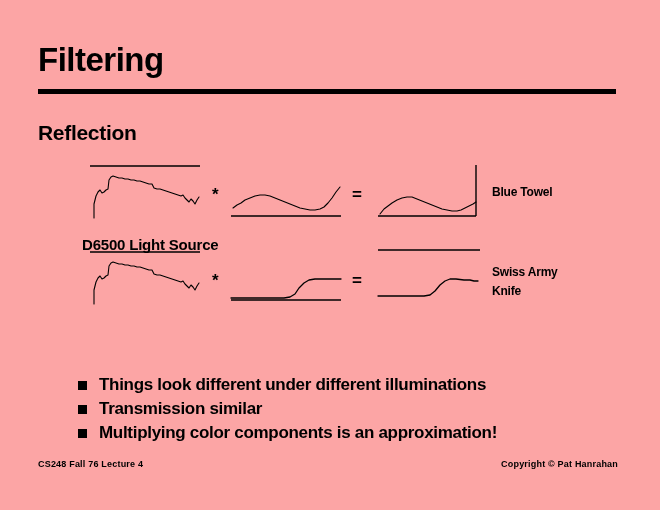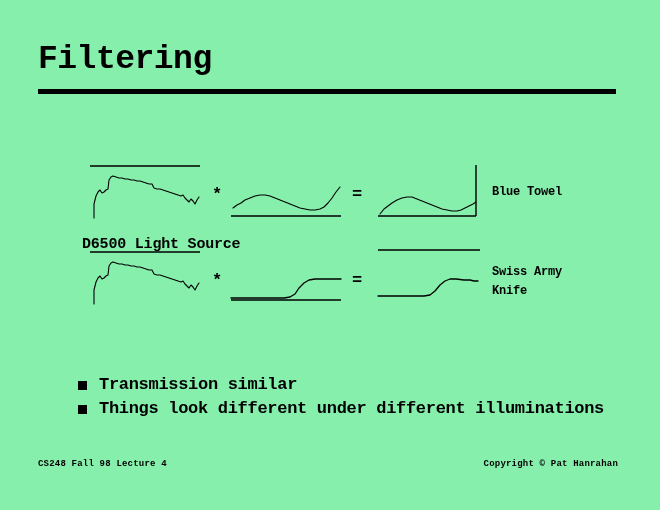--- a/index.html
+++ b/index.html
@@ -8,23 +8,22 @@
     background: #ffffff;
   }
   body {
     font-family: "Liberation Sans", sans-serif;
     color: #000000;
   }
   #slide {
     position: relative;
     width: 660px;
     height: 510px;
-    background: #86efac;
+    background: #fca5a5;
     overflow: hidden;
-    font-family: Liberation Mono, monospace;
   }
   
   .slide-title {
     position: absolute;
     left: 38px;
     top: 41px;
     font-size: 33px;
     font-weight: bold;
     letter-spacing: -0.5px;
     line-height: 38px;
@@ -124,20 +123,21 @@
   #footer-right { right: 42px; }
 </style>
 </head>
 <body>
 
 <div id="slide">
 
   <div class="slide-title">Filtering</div>
   <div class="title-rule"></div>
 
+  <div class="section-heading" id="heading-reflection">Reflection</div>
 
   <div id="figure">
 
     <div class="plot" style="left:88px; top:12px;">
       <svg width="116" height="58" viewBox="0 0 116 58" aria-hidden="true">
         <line x1="2" y1="4" x2="112" y2="4" stroke="#000" stroke-width="1.6"></line>
         <path d="M6,56 L6,42 L8,34 L10,30 L12,28 L14,31 L16,30 L18,28 L20,27 L21,18 L23,15 L25,14 L28,15 L31,16 L34,16 L37,17 L40,17 L43,18 L46,18 L49,19 L52,19 L55,20 L58,21 L61,22 L64,22 L66,26 L69,27 L72,27 L75,28 L78,29 L81,30 L84,31 L87,32 L90,33 L93,34 L95,33 L97,36 L99,38 L101,40 L103,37 L105,39 L107,42 L109,38 L111,35" fill="none" stroke="#000" stroke-width="1.1" stroke-linejoin="round" stroke-linecap="round"></path>
       </svg>
     </div>
 
@@ -191,24 +191,28 @@
 
     <div class="fig-label" style="left:492px; top:113px;">Swiss Army
 Knife</div>
 
   </div>
 
 
   <div id="bullets">
     <div class="bullet-row">
       <span class="bullet-mark"></span>
-      <span class="bullet-text">Transmission similar</span>
+      <span class="bullet-text">Things look different under different illuminations</span>
     </div>
     <div class="bullet-row">
       <span class="bullet-mark"></span>
-      <span class="bullet-text">Things look different under different illuminations</span>
+      <span class="bullet-text">Transmission similar</span>
+    </div>
+    <div class="bullet-row">
+      <span class="bullet-mark"></span>
+      <span class="bullet-text">Multiplying color components is an approximation!</span>
     </div>
   </div>
 
-  <div class="footer" id="footer-left">CS248 Fall 98 Lecture 4</div>
+  <div class="footer" id="footer-left">CS248 Fall 76 Lecture 4</div>
   <div class="footer" id="footer-right">Copyright © Pat Hanrahan</div>
 
 </div>
 
 </body></html>

